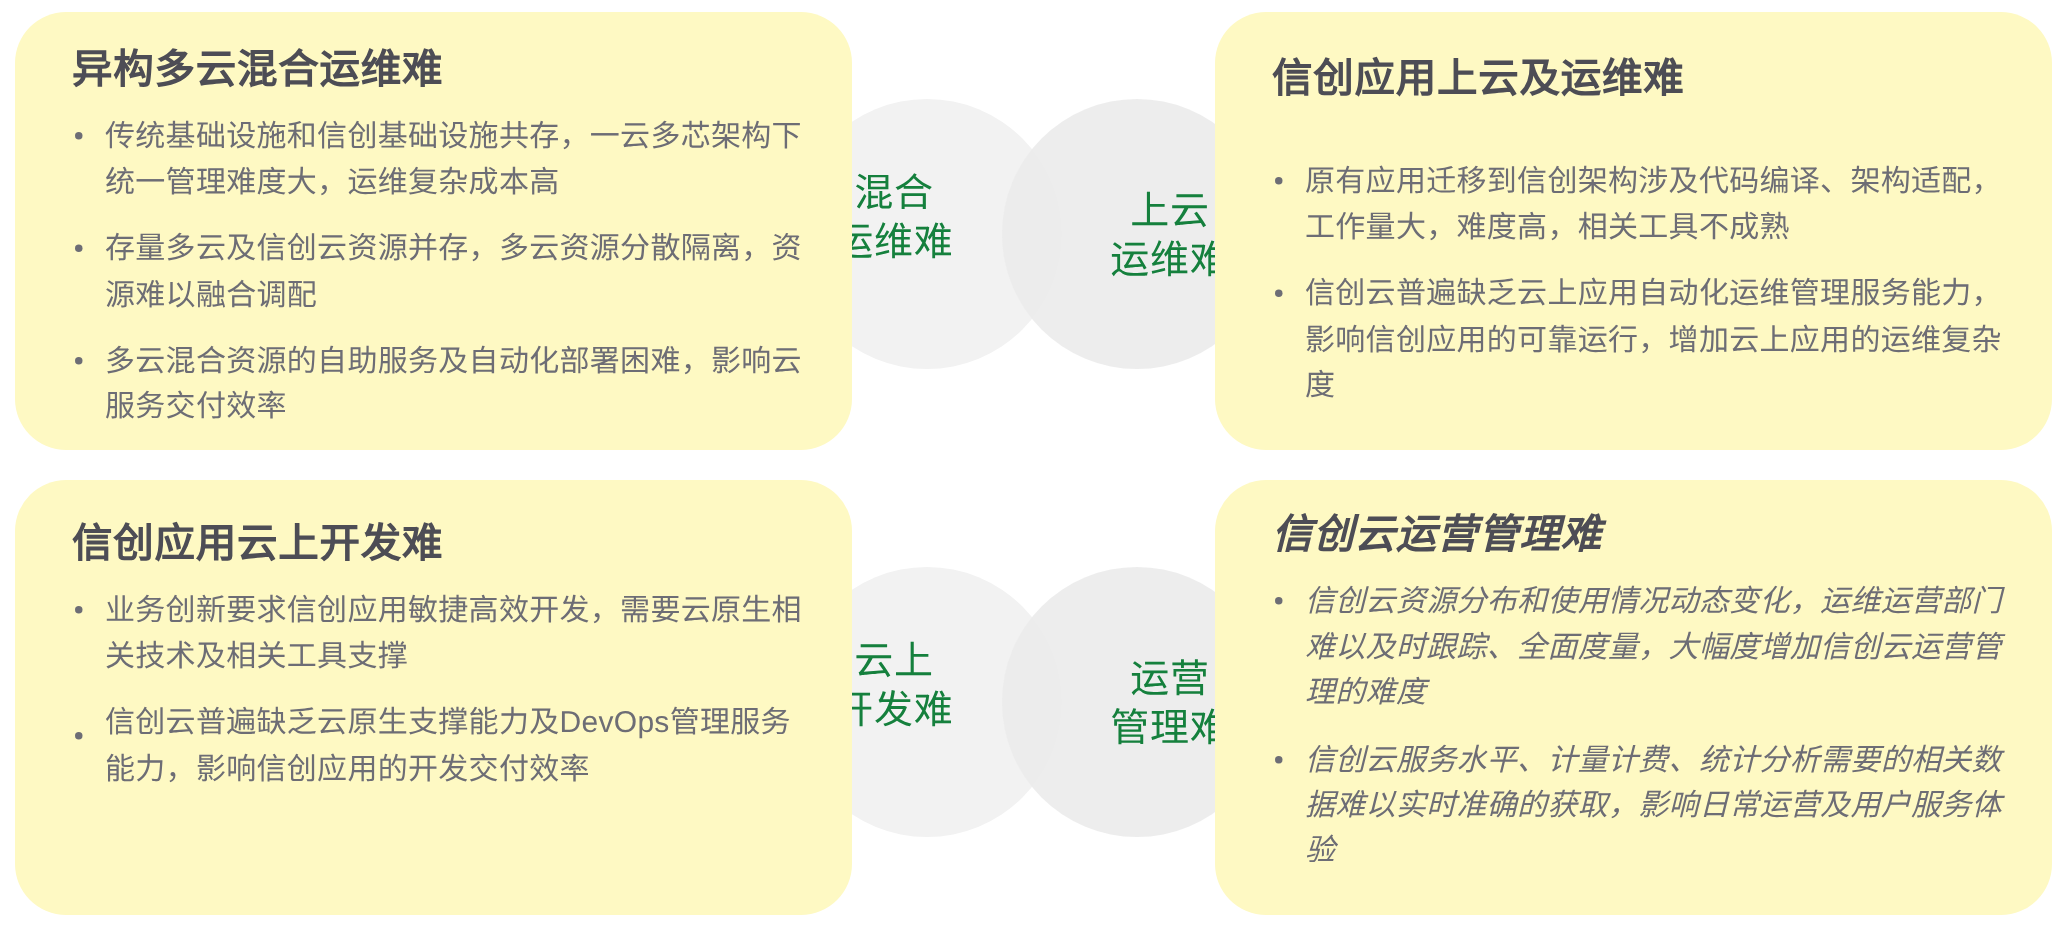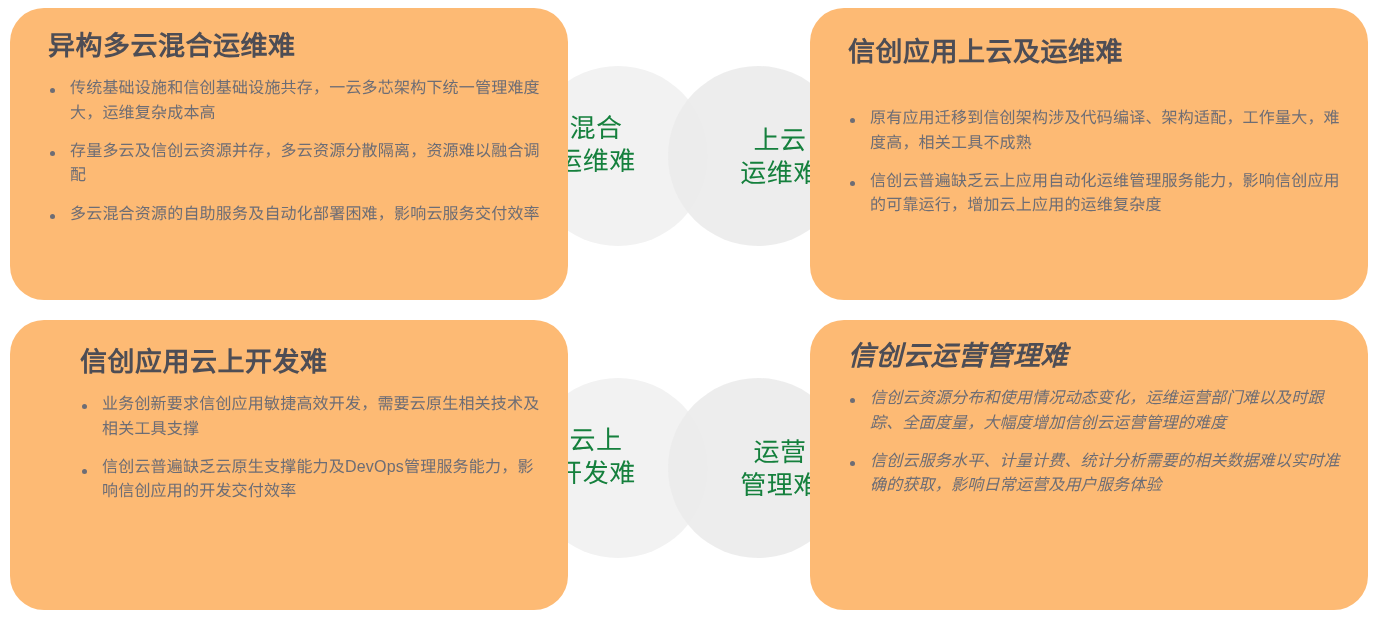--- a/index.html
+++ b/index.html
@@ -20,21 +20,21 @@
   #stage {
     position: absolute;
     inset: 0;
     width: 1378px;
     height: 620px;
   }
 
   
   .card {
     position: absolute;
-    background: #fdba74;
+    background: #fef9c3;
     border-radius: 34px;
     box-sizing: border-box;
     z-index: 2;
   }
   .card.left  { left: 10px;  width: 558px; }
   .card.right { left: 810px; width: 558px; }
   .card.row-top    { top: 8px;   height: 292px; }
   .card.row-bottom { top: 320px; height: 290px; }
 
   .card-inner {
@@ -42,21 +42,21 @@
     left: 38px;
     right: 26px;
     top: 0;
     bottom: 0;
     display: flex;
     flex-direction: column;
     justify-content: flex-start;
   }
   .card.row-top.left   .card-inner { padding-top: 22px; }
   .card.row-top.right  .card-inner { padding-top: 28px; gap: 24px; }
-  .card.row-bottom.left  .card-inner { padding-top: 26px; margin-left: 32px; }
+  .card.row-bottom.left  .card-inner { padding-top: 26px; }
   .card.row-bottom.right .card-inner { padding-top: 20px; font-style: italic; }
 
   .card-title {
     font-size: 27px;
     font-weight: 700;
     color: #4d4d55;
     letter-spacing: 0.5px;
     line-height: 1.2;
     margin: 0 0 14px 0;
     white-space: nowrap;
@@ -64,21 +64,21 @@
 
   .bullets {
     list-style: none;
     margin: 0;
     padding: 0;
   }
   .bullet {
     position: relative;
     padding-left: 22px;
     margin-bottom: 14px;
-    font-size: 16px;
+    font-size: 20px;
     line-height: 1.52;
     color: #6d6d75;
     letter-spacing: 0.2px;
   }
   .bullet:last-child { margin-bottom: 0; }
   .bullet .dot {
     position: absolute;
     left: 2px;
     top: 12px;
     width: 5px;

